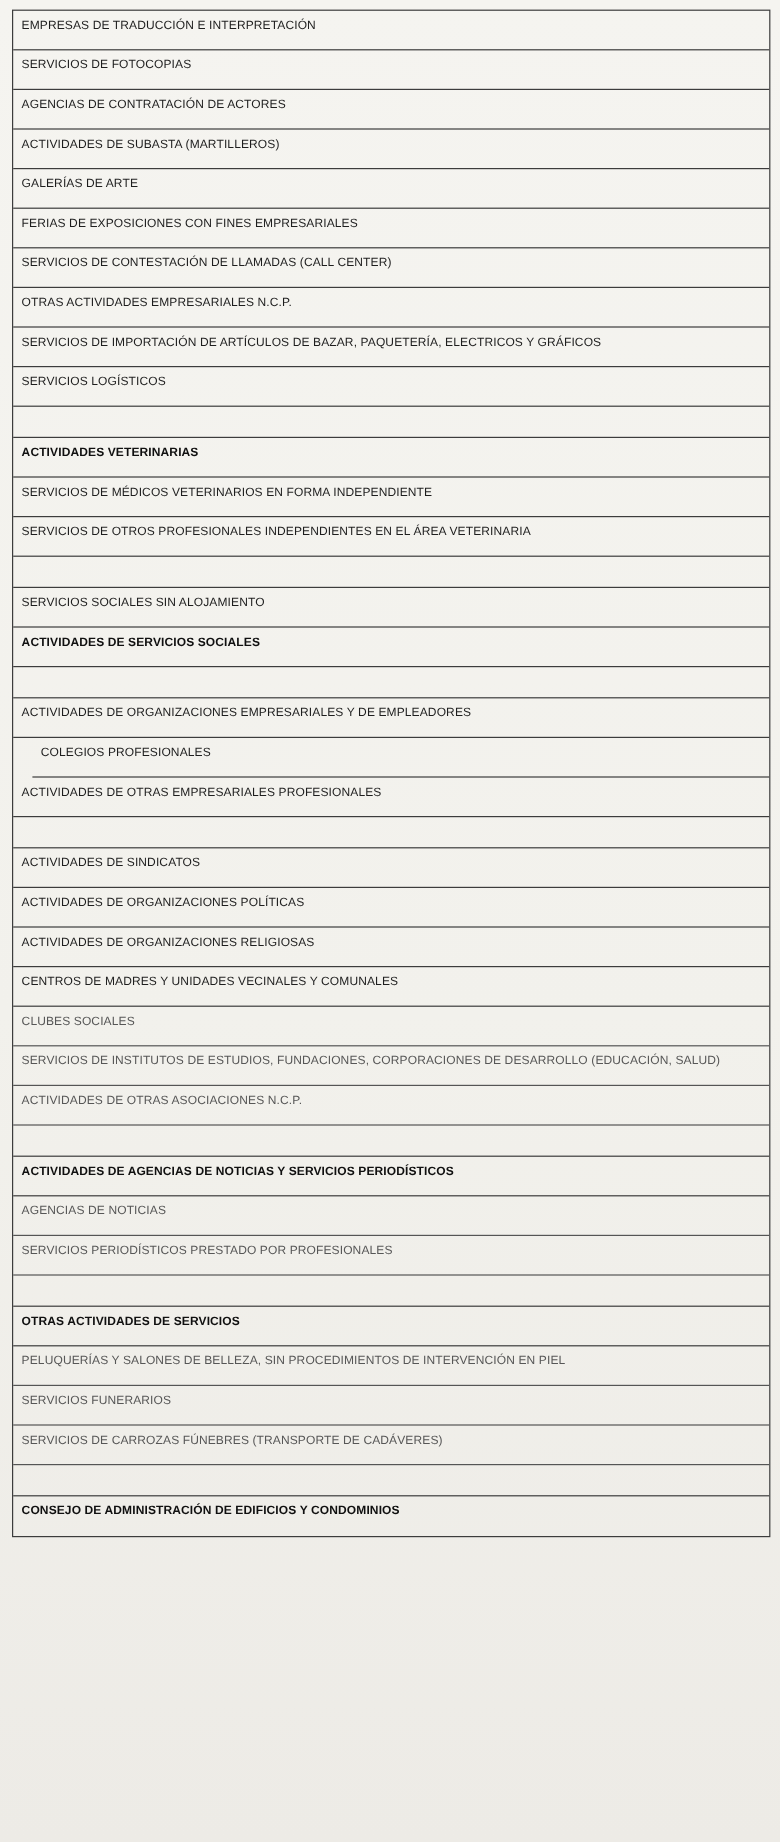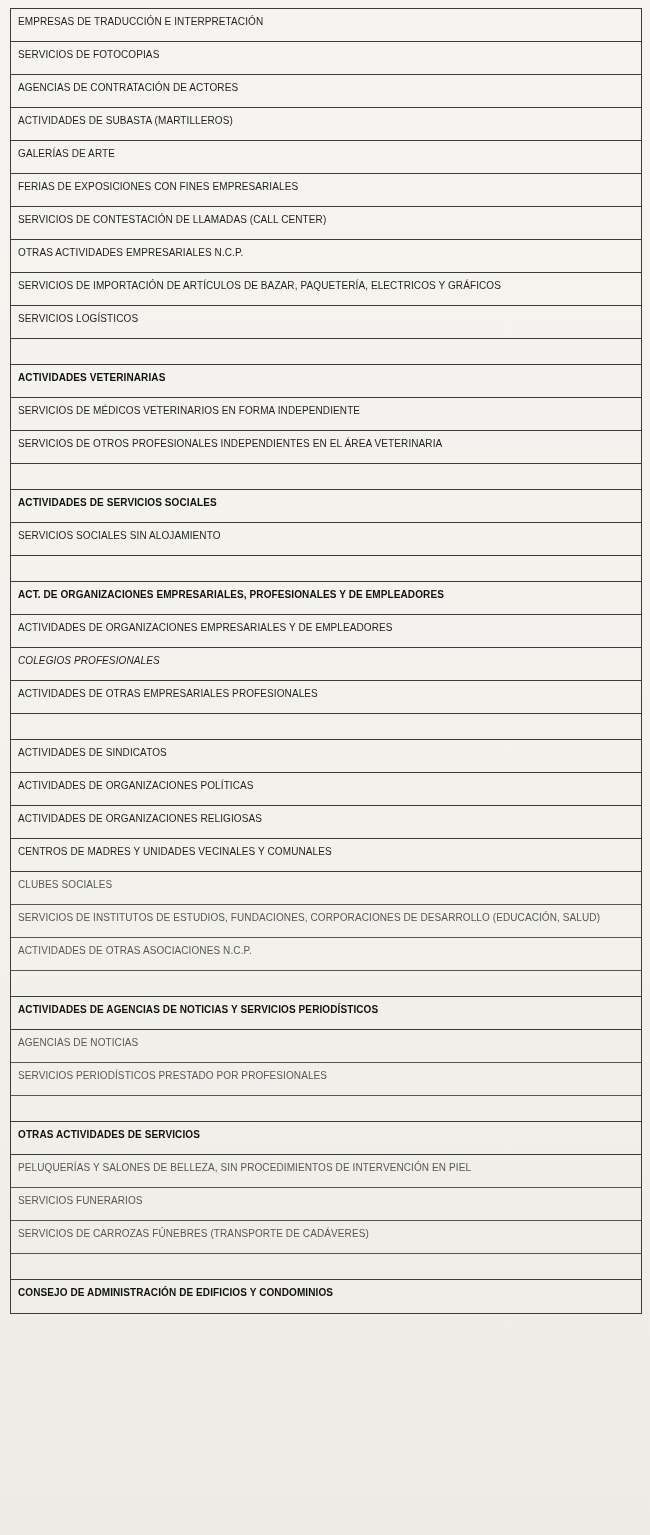--- a/index.html
+++ b/index.html
@@ -28,21 +28,21 @@
     border-bottom:1px solid var(--border);
     padding:5px 8px 5px 7px;
     font-size:10px;
     line-height:1.5;
     min-height:33px;
     color:var(--text);
     letter-spacing:0.1px;
   }
   .row:last-child{border-bottom:none;}
   .row.header{font-weight:700;color:var(--header);}
-  .row.italic{font-style:italic;}
+  .row.italic{margin-left:16px;}
   .row.faded{color:var(--faded);}
   .row.faded{border-color:#555;}
   .row.empty{min-height:23px;padding:5px 6px;}
   .cell-text{display:inline-block;}
 </style>
 </head>
 <body>
 
 <div class="doc-table">
     <div class="row normal"><span class="cell-text">EMPRESAS DE TRADUCCIÓN E INTERPRETACIÓN</span></div>
@@ -53,24 +53,23 @@
     <div class="row normal"><span class="cell-text">FERIAS DE EXPOSICIONES CON FINES EMPRESARIALES</span></div>
     <div class="row normal"><span class="cell-text">SERVICIOS DE CONTESTACIÓN DE LLAMADAS (CALL CENTER)</span></div>
     <div class="row normal"><span class="cell-text">OTRAS ACTIVIDADES EMPRESARIALES N.C.P.</span></div>
     <div class="row normal"><span class="cell-text">SERVICIOS DE IMPORTACIÓN DE ARTÍCULOS DE BAZAR, PAQUETERÍA, ELECTRICOS Y GRÁFICOS</span></div>
     <div class="row normal"><span class="cell-text">SERVICIOS LOGÍSTICOS</span></div>
     <div class="row empty"><span class="cell-text"></span></div>
     <div class="row header"><span class="cell-text">ACTIVIDADES VETERINARIAS</span></div>
     <div class="row normal"><span class="cell-text">SERVICIOS DE MÉDICOS VETERINARIOS EN FORMA INDEPENDIENTE</span></div>
     <div class="row normal"><span class="cell-text">SERVICIOS DE OTROS PROFESIONALES INDEPENDIENTES EN EL ÁREA VETERINARIA</span></div>
     <div class="row empty"><span class="cell-text"></span></div>
+    <div class="row normal"><span class="cell-text">SERVICIOS SOCIALES SIN ALOJAMIENTO</span></div>
     <div class="row header"><span class="cell-text">ACTIVIDADES DE SERVICIOS SOCIALES</span></div>
-    <div class="row normal"><span class="cell-text">SERVICIOS SOCIALES SIN ALOJAMIENTO</span></div>
     <div class="row empty"><span class="cell-text"></span></div>
-    <div class="row header"><span class="cell-text">ACT. DE ORGANIZACIONES EMPRESARIALES, PROFESIONALES Y DE EMPLEADORES</span></div>
     <div class="row normal"><span class="cell-text">ACTIVIDADES DE ORGANIZACIONES EMPRESARIALES Y DE EMPLEADORES</span></div>
     <div class="row italic"><span class="cell-text">COLEGIOS PROFESIONALES</span></div>
     <div class="row normal"><span class="cell-text">ACTIVIDADES DE OTRAS EMPRESARIALES PROFESIONALES</span></div>
     <div class="row empty"><span class="cell-text"></span></div>
     <div class="row normal"><span class="cell-text">ACTIVIDADES DE SINDICATOS</span></div>
     <div class="row normal"><span class="cell-text">ACTIVIDADES DE ORGANIZACIONES POLÍTICAS</span></div>
     <div class="row normal"><span class="cell-text">ACTIVIDADES DE ORGANIZACIONES RELIGIOSAS</span></div>
     <div class="row normal"><span class="cell-text">CENTROS DE MADRES Y UNIDADES VECINALES Y COMUNALES</span></div>
     <div class="row normal faded"><span class="cell-text">CLUBES SOCIALES</span></div>
     <div class="row normal faded"><span class="cell-text">SERVICIOS DE INSTITUTOS DE ESTUDIOS, FUNDACIONES, CORPORACIONES DE DESARROLLO (EDUCACIÓN, SALUD)</span></div>

